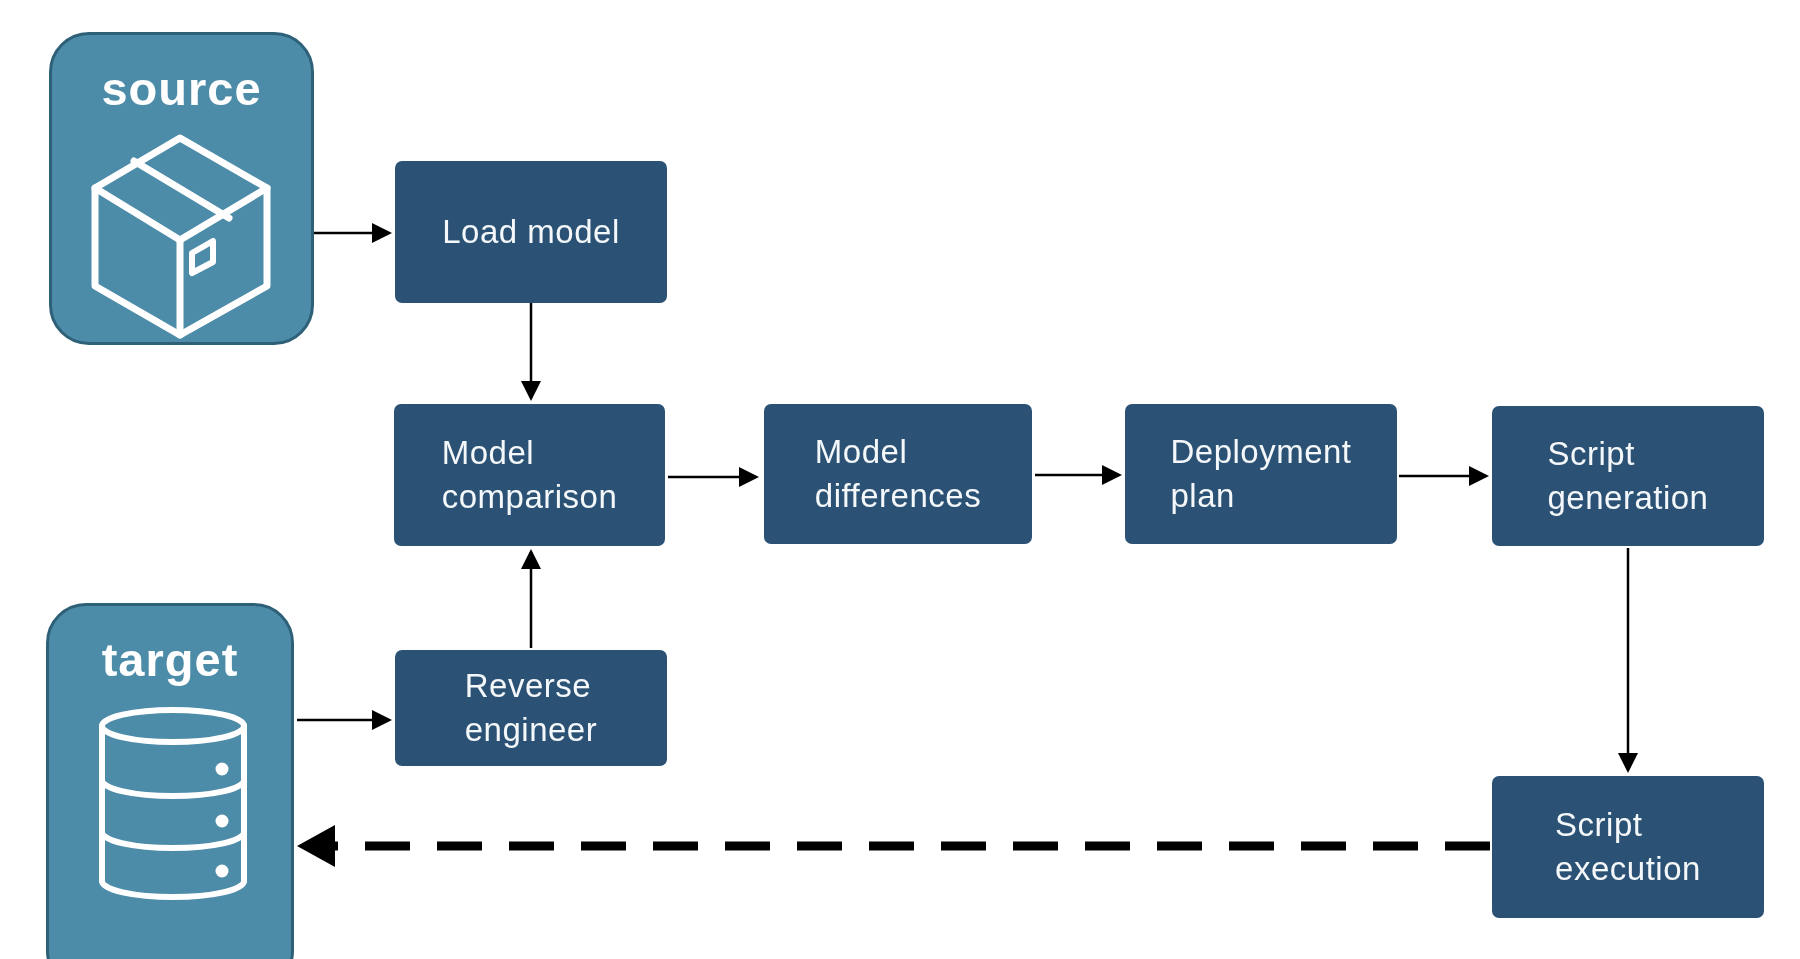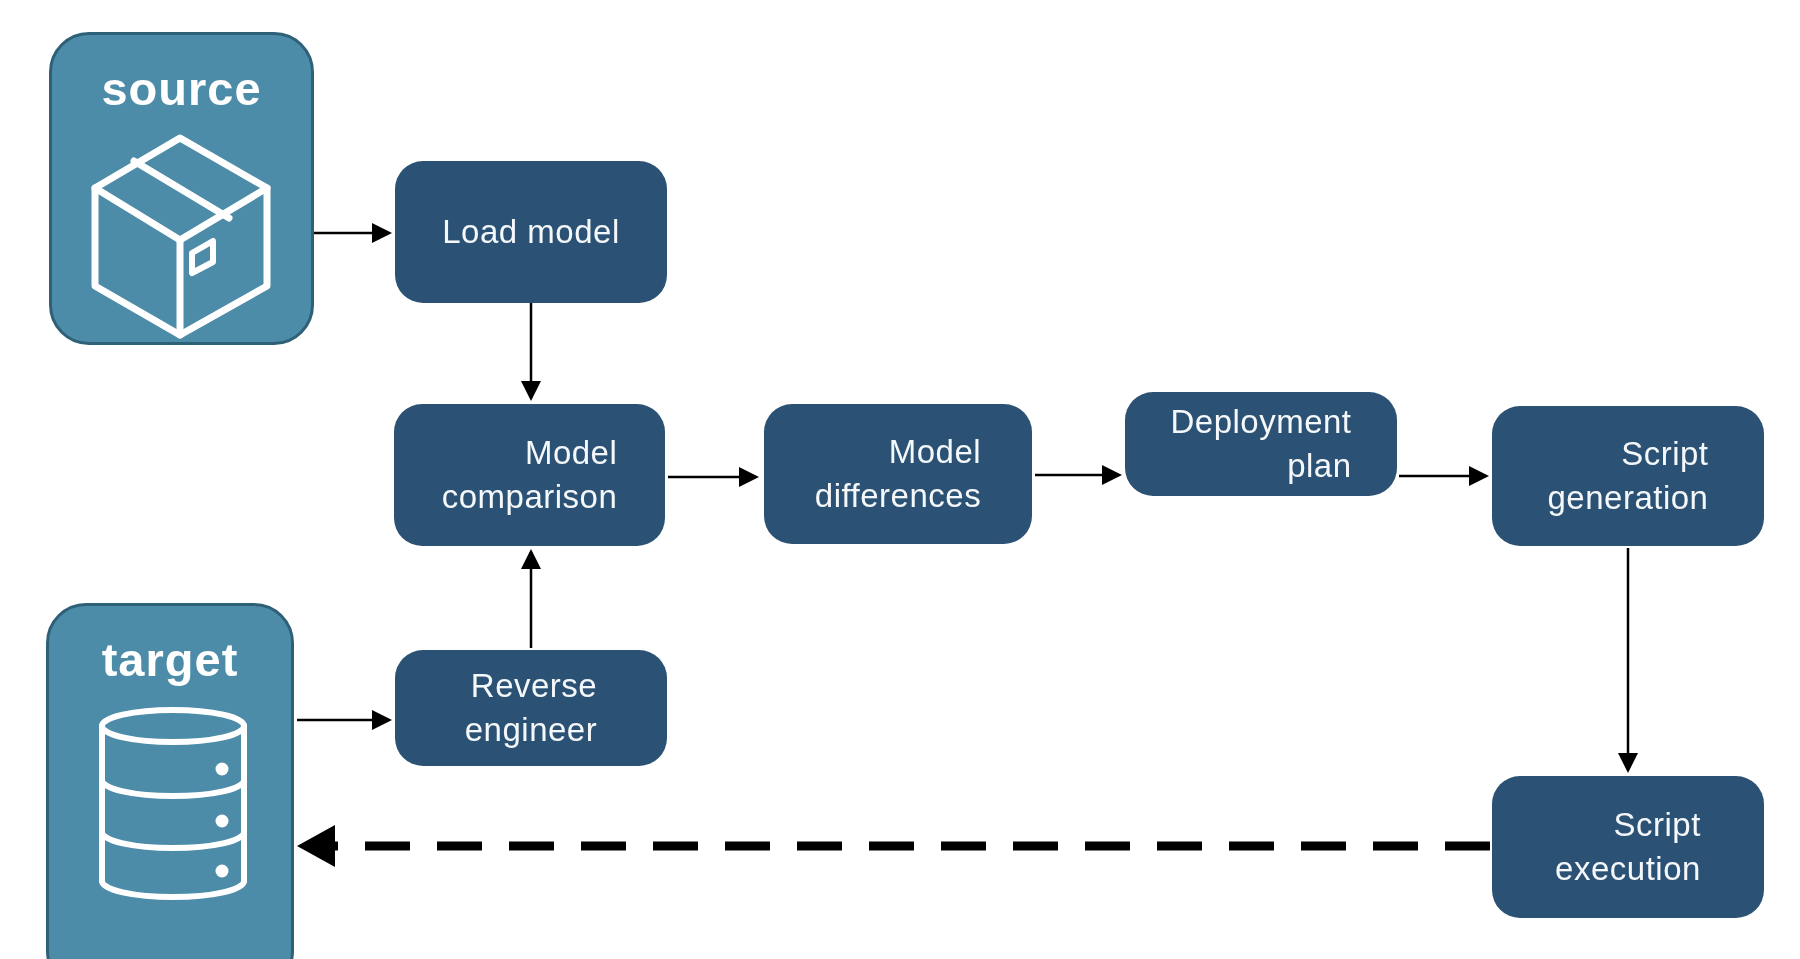--- a/index.html
+++ b/index.html
@@ -15,25 +15,25 @@
     overflow: hidden;
   }
   .edges {
     position: absolute;
     left: 0; top: 0;
     width: 1800px; height: 959px;
   }
   .node {
     position: absolute;
     background: var(--process-fill, #2B5274);
-    border-radius: 28px;
+    border-radius: 7px;
     display: flex;
     align-items: center;
     justify-content: center;
-    text-align: right;
+    text-align: left;
   }
   .node .node-label {
     color: var(--label-text, #F5F8FA);
     font-size: 33px;
     line-height: 44px;
     letter-spacing: 0.5px;
     white-space: pre-line;
   }
   .endpoint {
     position: absolute;
@@ -120,21 +120,21 @@
   <div class="node" style="left:394px; top:404px; width:271px; height:142px;">
     <span class="node-label">Model
 comparison</span>
   </div>
 
   <div class="node" style="left:764px; top:404px; width:268px; height:140px;">
     <span class="node-label">Model
 differences</span>
   </div>
 
-  <div class="node" style="left:1125px; top:392px; width:272px; height:104px;">
+  <div class="node" style="left:1125px; top:404px; width:272px; height:140px;">
     <span class="node-label">Deployment
 plan</span>
   </div>
 
   <div class="node" style="left:1492px; top:406px; width:272px; height:140px;">
     <span class="node-label">Script
 generation</span>
   </div>
 
   <div class="node" style="left:395px; top:650px; width:272px; height:116px;">

